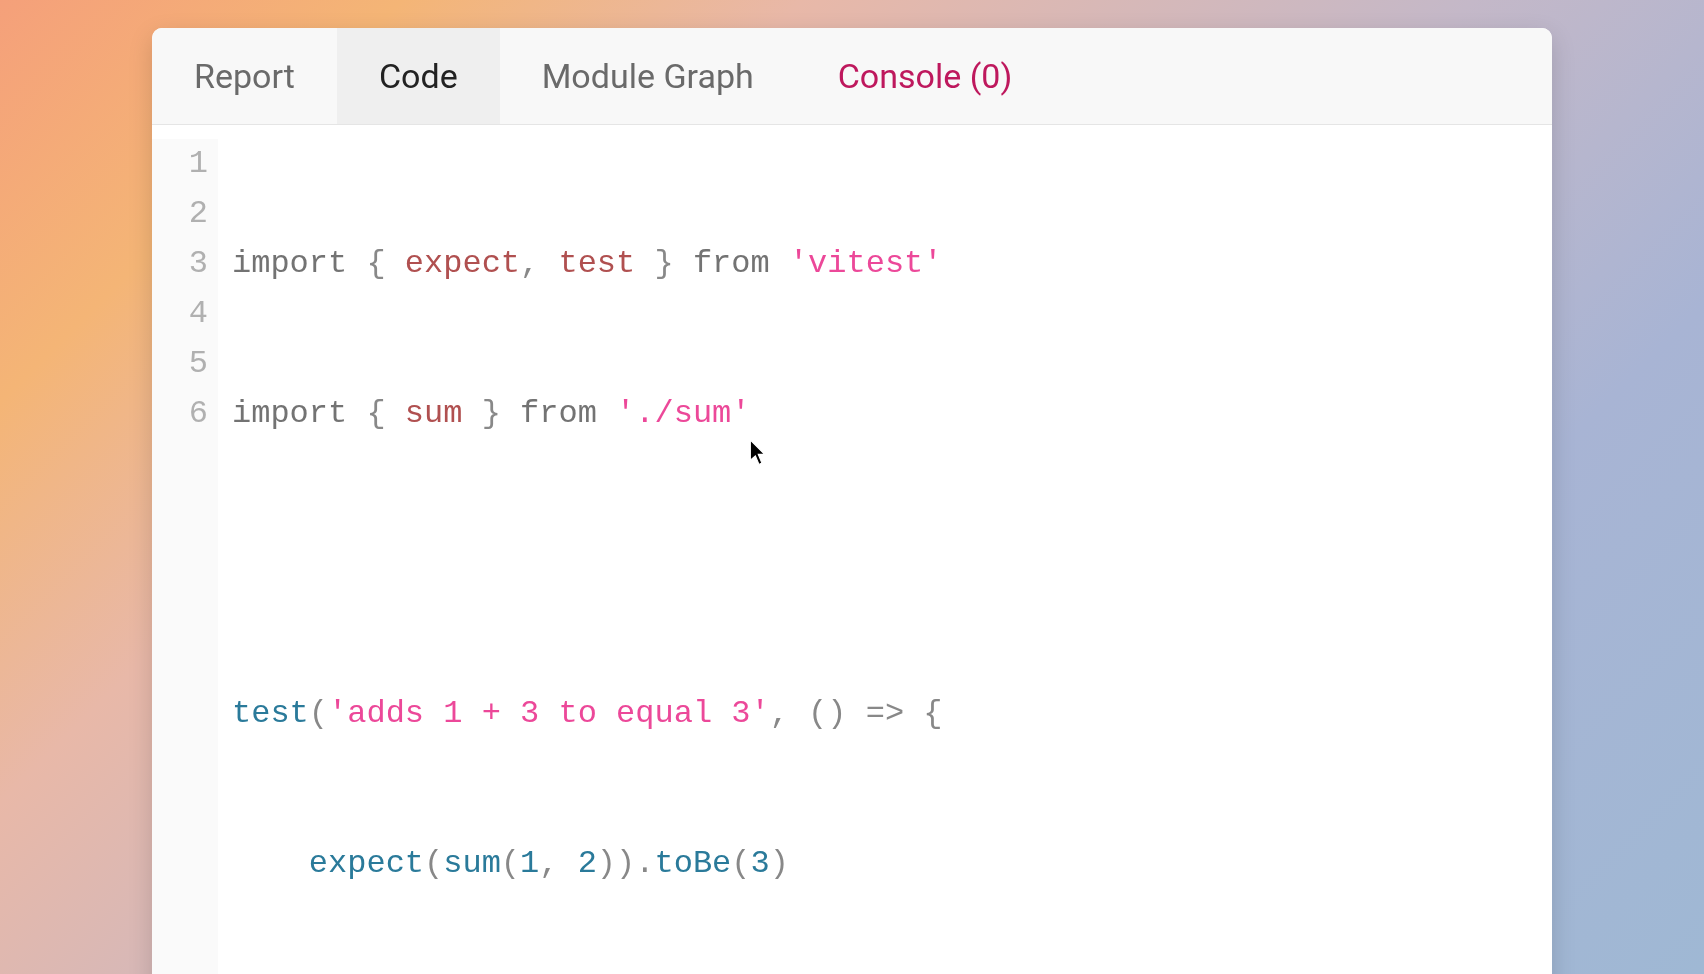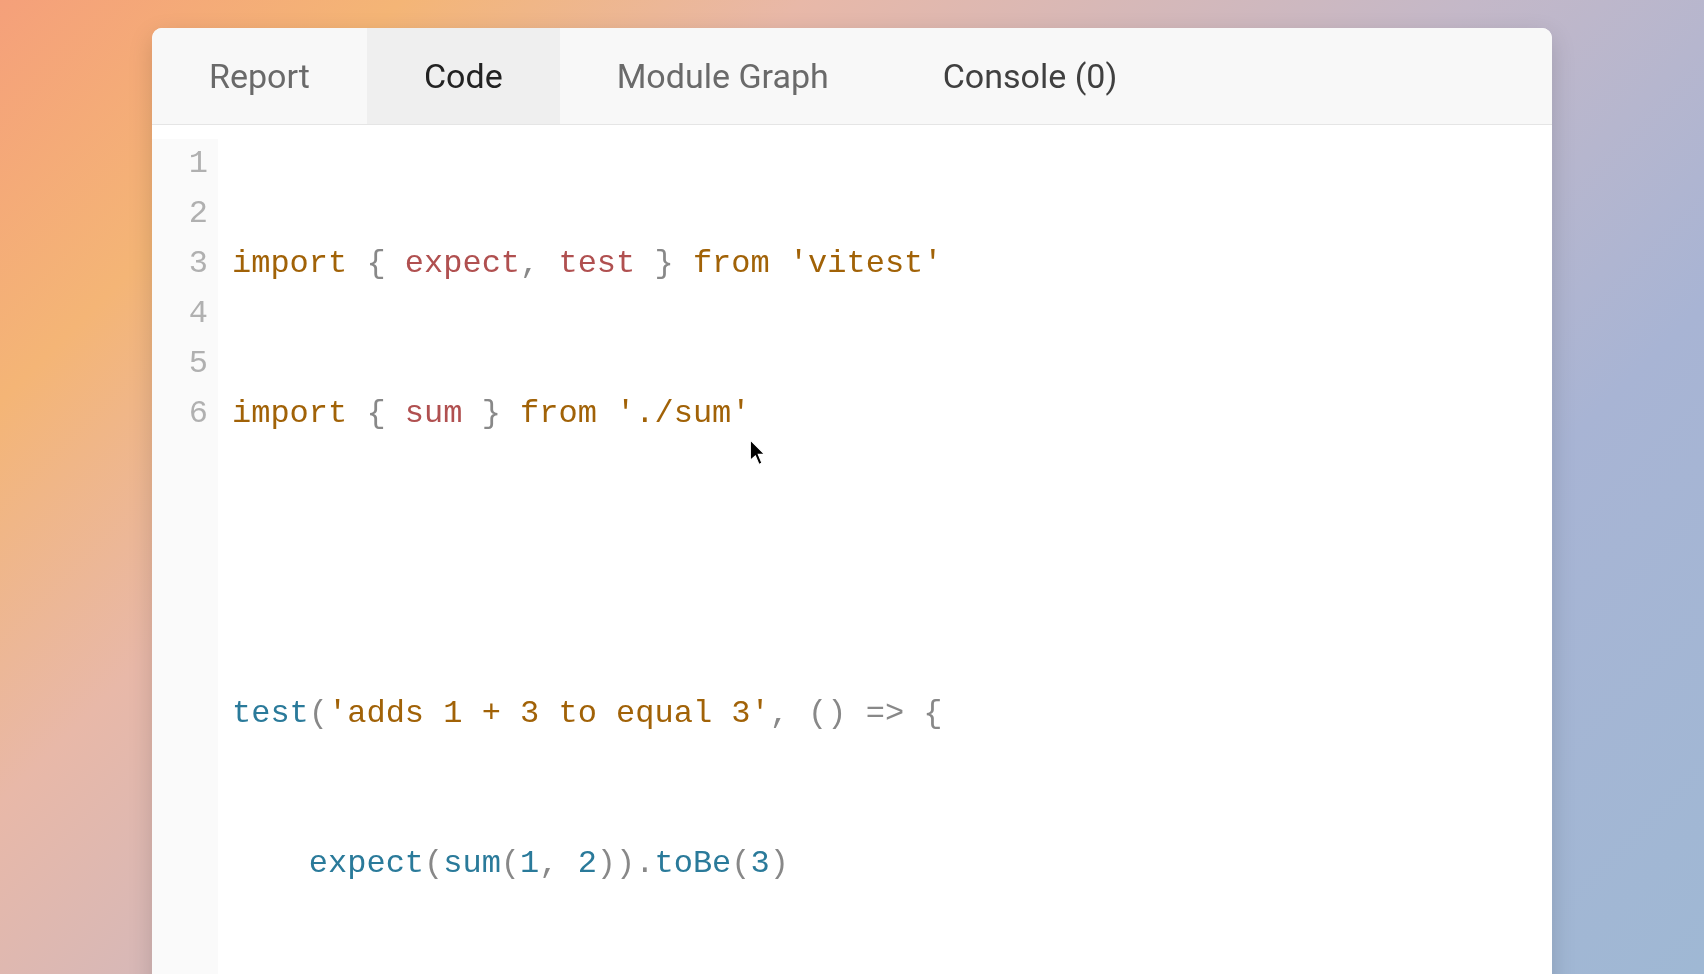--- a/index.html
+++ b/index.html
@@ -19,33 +19,33 @@
       border-radius: 10px;
       box-shadow: 0 8px 24px rgba(0,0,0,0.15);
       overflow: hidden;
     }
     .tabs {
       display: flex;
       background: #f8f8f8;
       border-bottom: 1px solid #e5e5e5;
     }
     .tab {
-      padding: 28px 57px;
+      padding: 28px 42px;
       font-size: 34px;
       color: #6a6a6a;
       cursor: pointer;
       user-select: none;
       text-align: right;
     }
     .tab.active {
       background: #efefef;
       color: #222;
     }
     .tab.disabled {
-      color: #404040;
+      color: #be185d;
     }
     .editor {
       display: flex;
       min-height: 672px;
       font-family: "SF Mono", "Monaco", "Consolas", "Courier New", monospace;
       font-size: 32px;
       line-height: 50px;
       padding-top: 14px;
       position: relative;
     }
@@ -57,23 +57,23 @@
       user-select: none;
       min-width: 66px;
     }
     .gutter div { height: 50px; }
     .code {
       padding-left: 14px;
       white-space: pre;
       color: #3a3a3a;
     }
     .code div { height: 50px; }
-    .kw { color: #a16207; }
+    .kw { color: #737373; }
     .fn { color: #b05050; }
-    .str { color: #a16207; }
+    .str { color: #ec4899; }
     .num { color: #2a7a9a; }
     .call { color: #2a7a9a; }
     .punct { color: #888; }
     .cursor-pointer {
       position: absolute;
       width: 18px;
       height: 26px;
       pointer-events: none;
     }
   </style>

